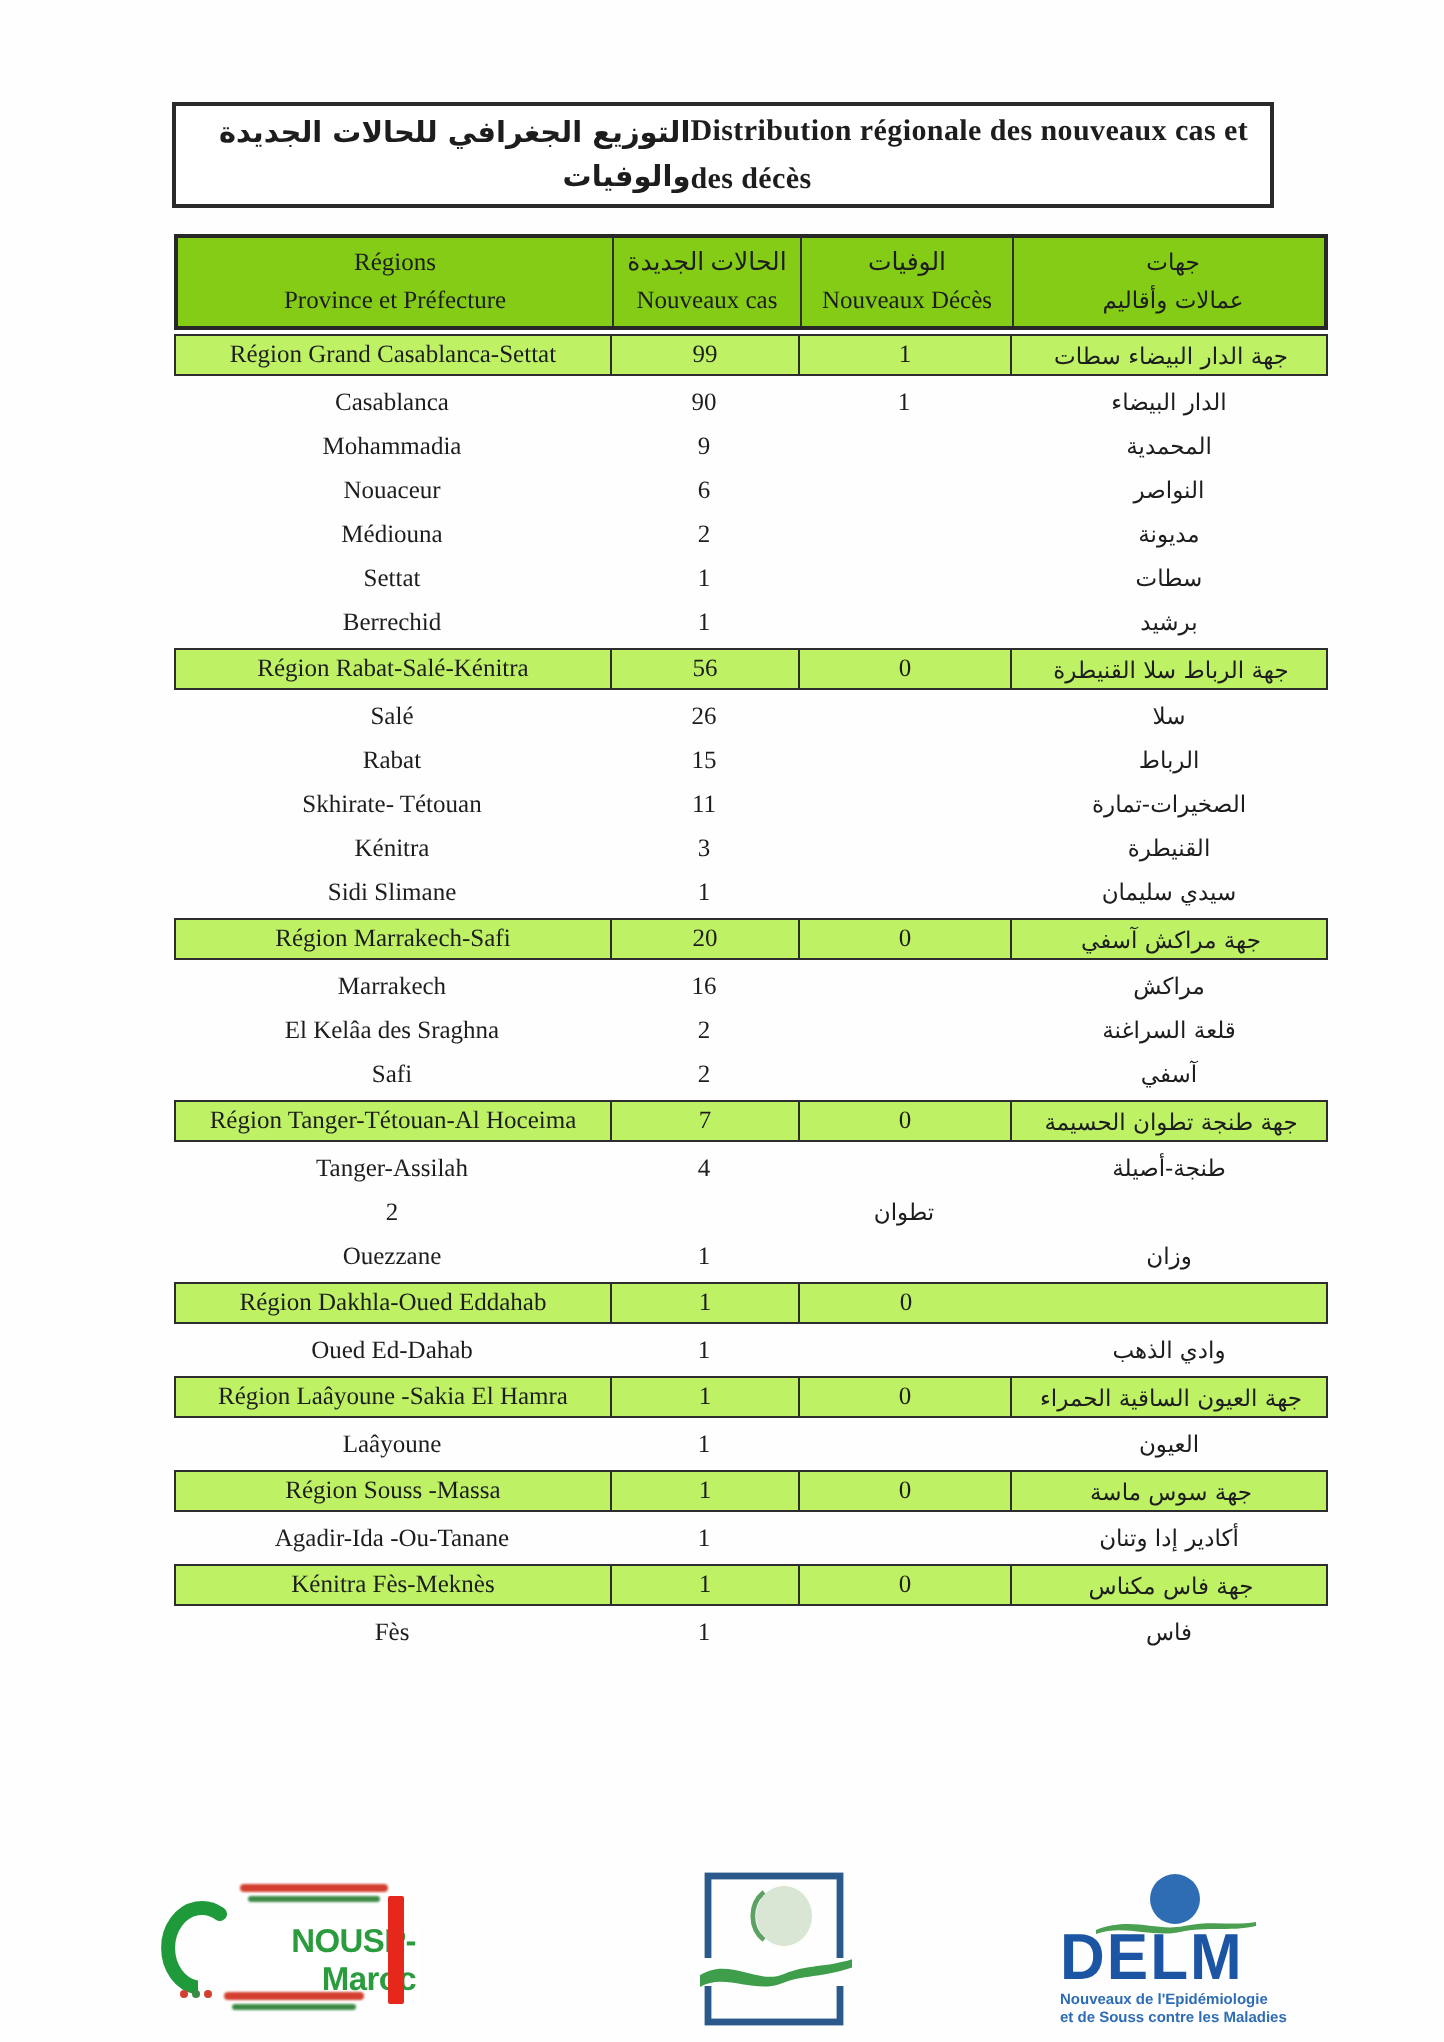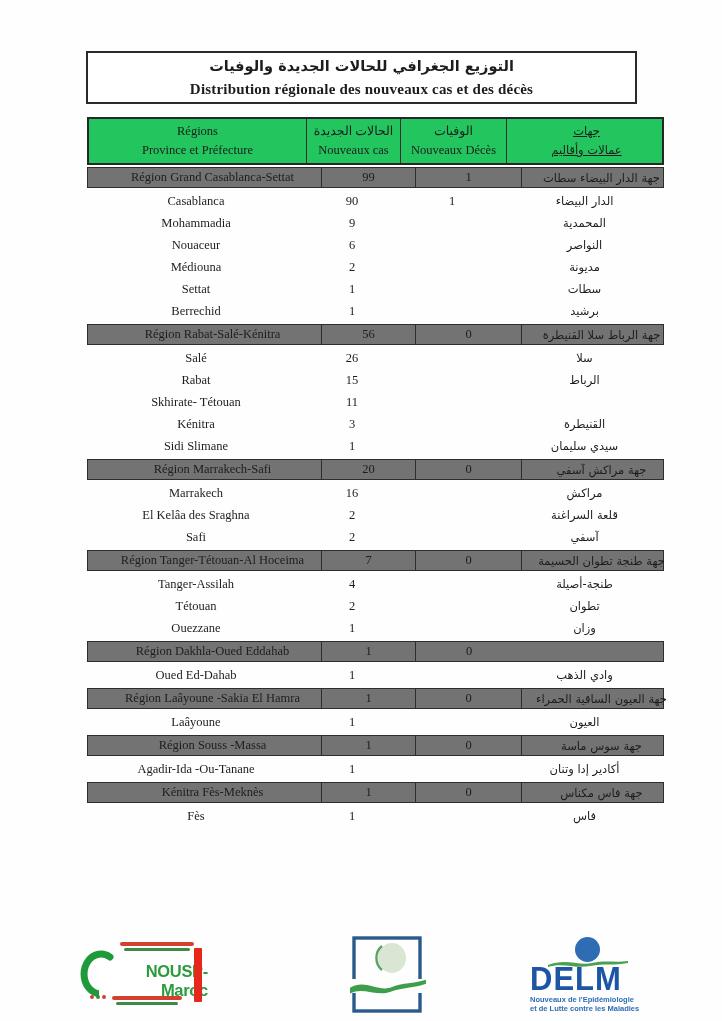--- a/index.html
+++ b/index.html
@@ -4,38 +4,38 @@
 <style>
   html,body{margin:0;padding:0;background:#e8e8e8;}
   .page{
     position:relative;width:722px;height:1021px;background:#fefefe;
     margin:0 auto;overflow:hidden;
     font-family:"Liberation Serif",serif;color:#1d1d1d;
   }
   
   .title-box{
     position:absolute;left:86px;top:51px;width:547px;height:49px;
-    border:2px solid #2a2a2a;display:flex;flex-direction:column;
+    border:2px solid #2a2a2a;display:flex;flex-direction:row;
     align-items:center;justify-content:center;background:#fff;
   }
   .title-ar{font-family:"DejaVu Sans",sans-serif;font-weight:bold;font-size:14.5px;line-height:22px;direction:rtl;}
   .title-fr{font-weight:bold;font-size:15px;line-height:24px;letter-spacing:.2px;}
   
   .table-wrap{position:absolute;left:87px;top:117px;width:577px;}
   .row{display:grid;grid-template-columns:218px 94px 106px 159px;}
   .cell{display:flex;align-items:center;justify-content:center;text-align:center;
         font-size:12.5px;overflow:hidden;white-space:nowrap;}
   .cell.ar{font-family:"DejaVu Sans",sans-serif;font-size:11.5px;direction:rtl;}
   .header-row{
-    background:#22c55e;border:2px solid #272727;height:44px;
+    background:#84cc16;border:2px solid #272727;height:44px;
   }
   .header-row .cell{flex-direction:column;justify-content:center;line-height:19px;border-right:1.4px solid #2f2f2f;}
-  .header-row .cell:last-child{border-right:none;text-decoration:underline;}
+  .header-row .cell:last-child{border-right:none;}
   .region-row{
-    background:#737373;border:1.5px solid #2d2d2d;height:19px;margin:2px 0 2px 0;padding-left:16px;
+    background:#bef264;border:1.5px solid #2d2d2d;height:19px;margin:2px 0 2px 0;
   }
   .region-row .cell{border-right:1.3px solid #2d2d2d;height:100%;}
   .region-row .cell:last-child{border-right:none;}
   .province-row{height:22px;background:transparent;}
   
   .footer{position:absolute;left:0;top:925px;width:722px;height:96px;}
   
   .nousp{position:absolute;left:72px;top:8px;width:138px;height:84px;text-align:right;}
   .nousp .strip{position:absolute;border-radius:2px;filter:blur(.4px);}
   .nousp .s1{left:48px;top:9px;width:74px;height:4px;background:#d4402f;}
@@ -153,20 +153,21 @@
           <div class="row province-row">
             <div class="cell">Rabat</div>
             <div class="cell">15</div>
             <div class="cell"></div>
             <div class="cell ar" dir="rtl">الرباط</div>
           </div>
           <div class="row province-row">
             <div class="cell">Skhirate- Tétouan</div>
             <div class="cell">11</div>
             <div class="cell"></div>
+            <div class="cell ar" dir="rtl">الصخيرات-تمارة</div>
           </div>
           <div class="row province-row">
             <div class="cell">Kénitra</div>
             <div class="cell">3</div>
             <div class="cell"></div>
             <div class="cell ar" dir="rtl">القنيطرة</div>
           </div>
           <div class="row province-row">
             <div class="cell">Sidi Slimane</div>
             <div class="cell">1</div>
@@ -207,21 +208,20 @@
             <div class="cell">0</div>
             <div class="cell ar" dir="rtl">جهة طنجة تطوان الحسيمة</div>
           </div>
           <div class="row province-row">
             <div class="cell">Tanger-Assilah</div>
             <div class="cell">4</div>
             <div class="cell"></div>
             <div class="cell ar" dir="rtl">طنجة-أصيلة</div>
           </div>
           <div class="row province-row">
-            <div class="cell">Tétouan</div>
             <div class="cell">2</div>
             <div class="cell"></div>
             <div class="cell ar" dir="rtl">تطوان</div>
           </div>
           <div class="row province-row">
             <div class="cell">Ouezzane</div>
             <div class="cell">1</div>
             <div class="cell"></div>
             <div class="cell ar" dir="rtl">وزان</div>
           </div>
@@ -312,18 +312,18 @@
     </svg>
 
     <div class="delm">
       <div class="dot"></div>
       <svg class="wave" width="80" height="10" viewBox="0 0 80 10">
         <path d="M 0 7 C 18 0, 30 8, 44 5 C 58 2, 68 5, 80 3 L 80 5 C 66 8, 56 5, 42 8 C 28 11, 14 4, 0 9 Z" fill="#4aa050"></path>
       </svg>
       <div class="word">DELM</div>
       <div class="sub">
         <div>Nouveaux de l'Epidémiologie</div>
-        <div>et de Lutte contre les Maladies</div>
+        <div>et de Souss contre les Maladies</div>
       </div>
     </div>
 
   </div>
 </div>
 
 </body></html>

